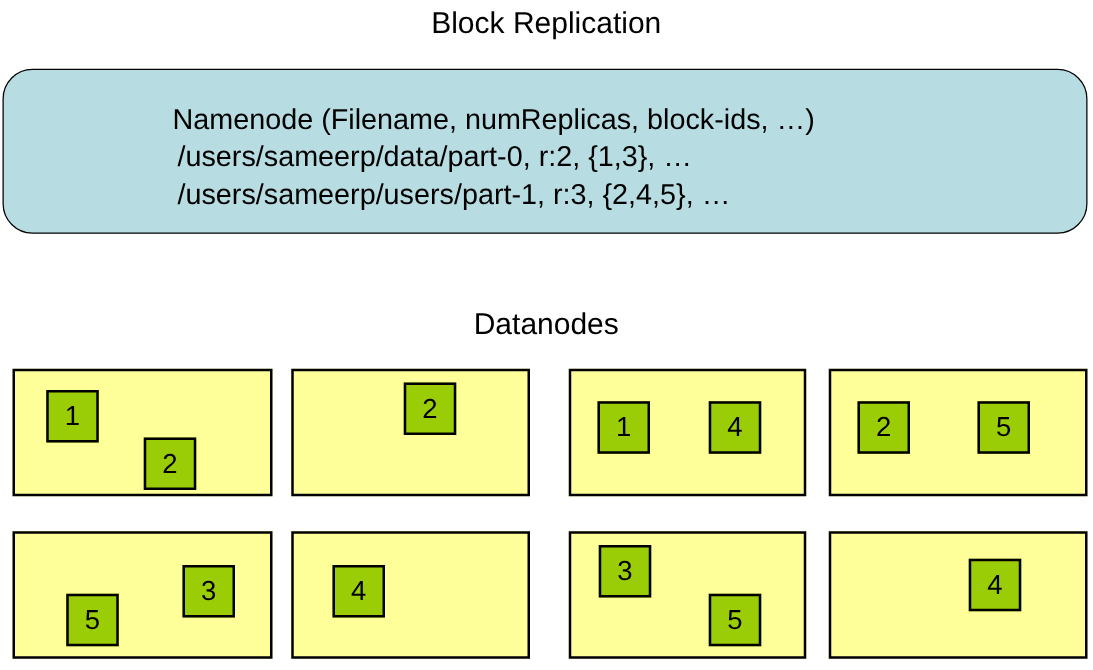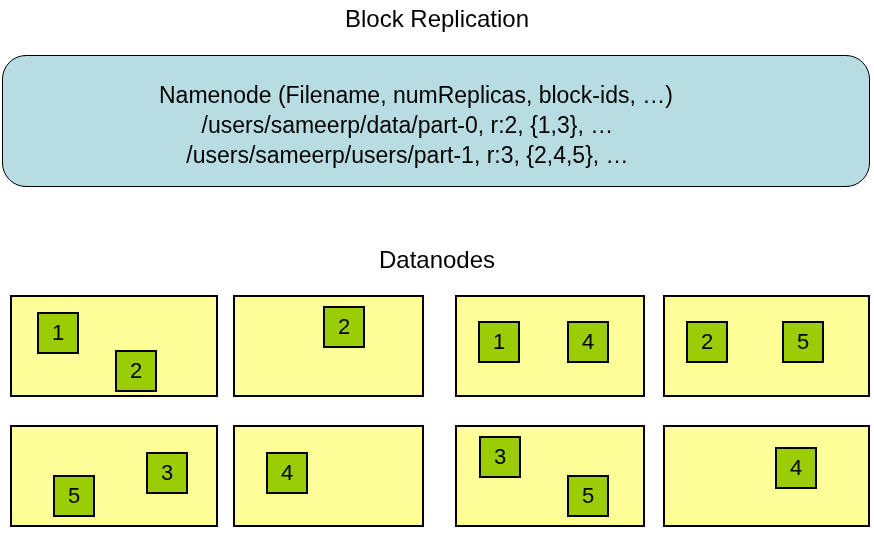--- a/index.html
+++ b/index.html
@@ -52,25 +52,23 @@
   #namenode-text {
     position: absolute;
     left: 135px;
     top: 24px;
     font-size: 23px;
     line-height: 30px;
     white-space: nowrap;
   }
   #namenode-text .nn-line {
     display: block;
-    margin-left: 21px;
   }
   #namenode-text .nn-line.indent {
     margin-left: 4px;
-    text-align: center;
   }
 
   
   #datanodes-label {
     position: absolute;
     left: 0;
     top: 246px;
     width: 874px;
     text-align: center;
     font-size: 24px;

